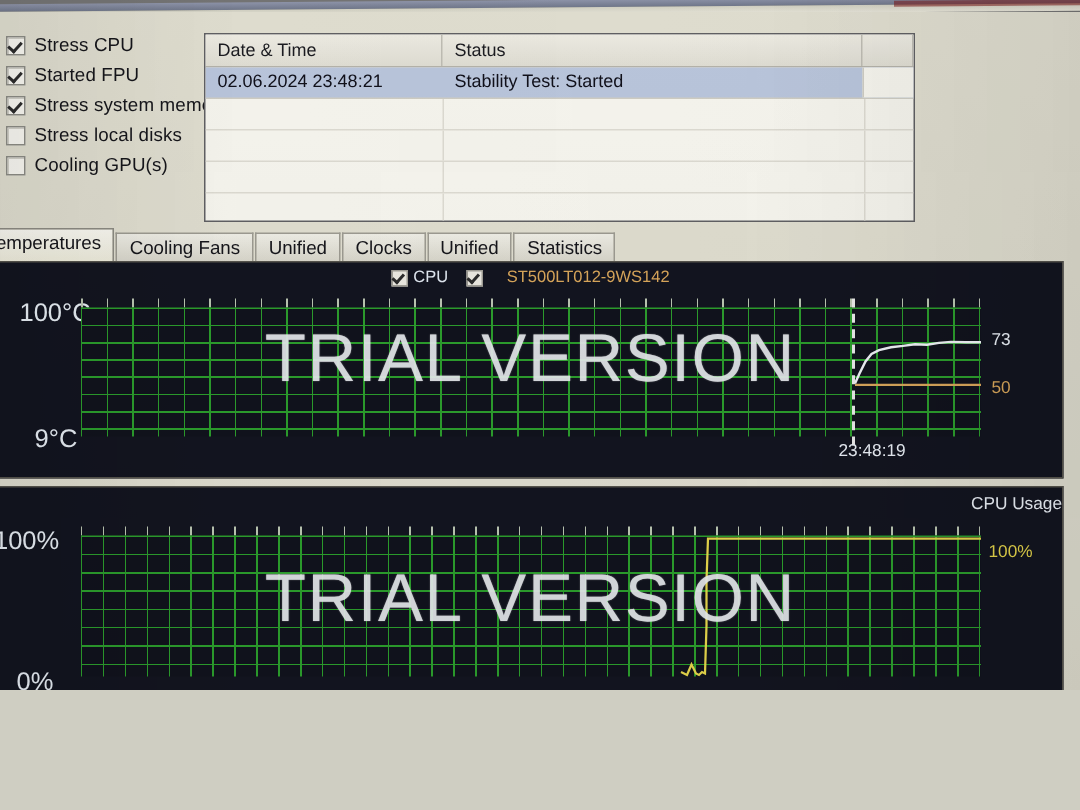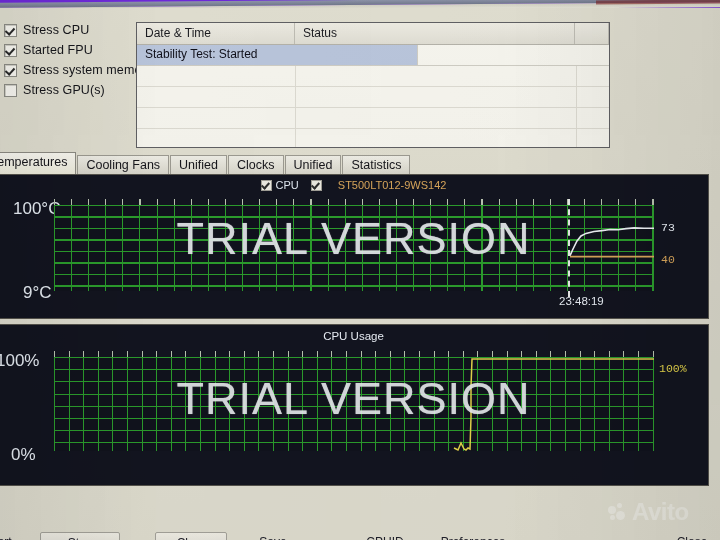--- a/index.html
+++ b/index.html
@@ -6,22 +6,22 @@
     margin: 0; padding: 0;
     width: 720px; height: 540px;
     overflow: hidden;
     background: #cfcec2;
     font-family: "Liberation Sans", sans-serif;
   }
 
   
   #screen {
     position: relative;
-    width: 720px; height: 540px;
-    background: #6d28d9;
+    width: 720px; height: 460px;
+    background: #737373;
     overflow: hidden;
   }
   #screen::after{
     content:"";
     position:absolute; inset:0;
     pointer-events:none;
     background:
       linear-gradient(90deg, rgba(0,0,0,.10) 0%, rgba(255,255,255,.05) 22%, rgba(255,255,255,.04) 70%, rgba(0,0,0,.12) 100%),
       linear-gradient(180deg, rgba(255,255,255,.06) 0%, rgba(0,0,0,.05) 100%);
     mix-blend-mode:multiply;
@@ -172,21 +172,21 @@
     position:absolute; left:1px; top:0px;
     width:3px;height:6px;
     border:solid #2b2b2b; border-width:0 2px 2px 0;
     transform:rotate(42deg);
   }
   .legend-cpu{ color:#dfe6ef; }
   .legend-hdd{ color:#d7a55a;margin-left:12px; }
 
   .graph-title{
     position:absolute; top:5px; left:0; width:100%;
-    text-align:center; font-size:11.5px; color:#e9eef5;
+    text-align:right; font-size:11.5px; color:#e9eef5;
   }
 
   .plot{
     position:absolute;
     background:#10121c;
   }
   #plot-temp{ left:55px; top:30px; width:600px; height:86px; }
   #plot-cpu { left:55px; top:32px; width:600px; height:94px; }
 
   .grid{
@@ -213,21 +213,21 @@
     position:absolute;
     font-size:17px; color:#e6ecf3;
     white-space:nowrap;
   }
   #lbl-100c{ left:14px; top:24px; }
   #lbl-0c  { left:24px; top:108px; }
   #lbl-100p{ left:-3px; top:26px; }
   #lbl-0p  { left:12px; top:120px; }
 
   .right-val{
-    position:absolute; font-size:11.5px; white-space:nowrap;font-family:Liberation Mono, monospace;
+    position:absolute; font-size:11.5px; white-space:nowrap;
   }
   #val-cpu-temp{ left:662px; top:46px; color:#e9eef5; }
   #val-hdd-temp{ left:662px; top:78px; color:#d7a55a; }
   #val-cpu-usage{ left:660px; top:37px; color:#e2d24a; }
 
   .time-stamp{
     position:absolute; left:560px; top:120px;
     font-size:11.5px; color:#e8edf4;
   }
 
@@ -315,31 +315,36 @@
       <div class="chk-row">
         <span class="chk-box checked"></span>
         <span class="chk-label">Started FPU</span>
       </div>
       <div class="chk-row">
         <span class="chk-box checked"></span>
         <span class="chk-label">Stress system memory</span>
       </div>
       <div class="chk-row">
         <span class="chk-box"></span>
-        <span class="chk-label">Stress GPU(s)</span>
+        <span class="chk-label">Stress local disks</span>
+      </div>
+      <div class="chk-row">
+        <span class="chk-box"></span>
+        <span class="chk-label">Cooling GPU(s)</span>
       </div>
     </div>
 
     <div class="log-table">
       <div class="log-head">
         <div class="th c1">Date &amp; Time</div>
         <div class="th c2">Status</div>
         <div class="th c3"></div>
       </div>
       <div class="log-row">
+        <div class="td c1">02.06.2024 23:48:21</div>
         <div class="td c2">Stability Test: Started</div>
         <div class="td c3"></div>
       </div>
       <div class="log-empty">
           <div class="sp1"></div>
           <div class="sp2"></div>
           <div class="sp3"></div>
         </div>
       <div class="log-empty">
           <div class="sp1"></div>
@@ -392,21 +397,21 @@
 
           <polyline points="516,51.6 600,51.6" fill="none" stroke="#d7a55a" stroke-width="1.6"></polyline>
 
           <polyline points="516,50.7 519,44 523,36 527,31 532,28.4 540,26.5 548,25.6 556,24.5 564,24.8 572,23.6 580,22.9 590,23.2 600,23.2" fill="none" stroke="#eef1f5" stroke-width="1.6"></polyline>
         </svg>
       </div>
 
       <div class="dashed-marker"></div>
 
       <div class="right-val" id="val-cpu-temp">73</div>
-      <div class="right-val" id="val-hdd-temp">40</div>
+      <div class="right-val" id="val-hdd-temp">50</div>
 
       <div class="time-stamp">23:48:19</div>
 
       <div class="trial" id="trial-temp">TRIAL VERSION</div>
     </div>
 
     <div class="graph" id="graph-cpu">
 
       <div class="graph-title">CPU Usage</div>
 

